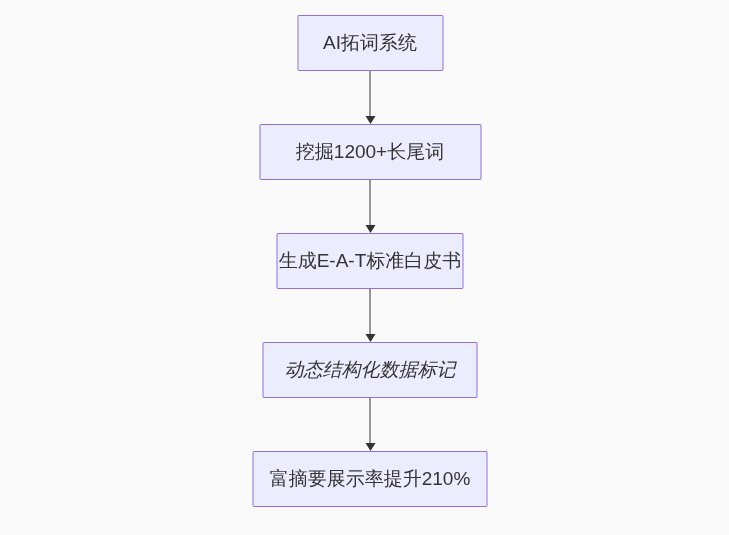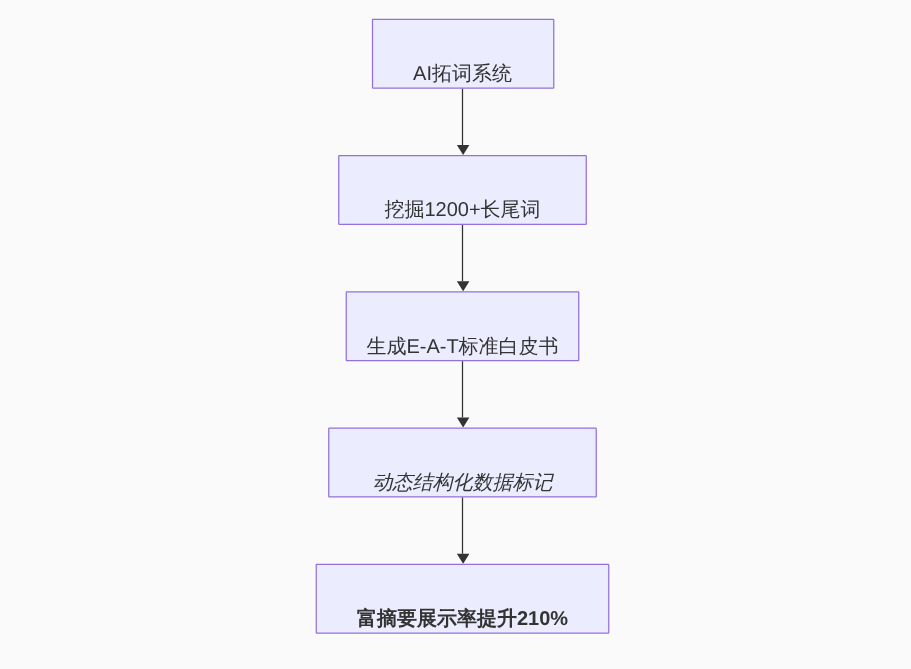--- a/index.html
+++ b/index.html
@@ -18,35 +18,35 @@
   }
   .canvas{
     width:729px;height:535px;
     display:flex;flex-direction:column;align-items:center;
     padding-top:15px;box-sizing:border-box;
     transform:translateX(5.5px);
   }
   .node{
     height:56px;
     box-sizing:border-box;
-    display:flex;align-items:flex-end;justify-content:center;
+    display:flex;align-items:center;justify-content:center;
     background:var(--node-fill);
     border:1px solid var(--node-border);
     border-radius:1px;
     color:var(--text);
-    font-size:16px;
+    font-size:19px;
     text-align:center;
     white-space:nowrap;
     flex:0 0 auto;
   }
   .w1{width:146px;}
-  .w2{width:199px;}
+  .w2{width:222px;}
   .w3{width:187px;}
   .w4{width:215px;font-style:italic;}
-  .w5{width:235px;font-weight:bold;}
+  .w5{width:235px;}
   .arrow{
     height:53px;flex:0 0 auto;
     display:flex;flex-direction:column;align-items:center;
   }
   .arrow-line{
     width:1.5px;flex:1;
     background:var(--arrow);
   }
   .arrow-head{
     width:0;height:0;

